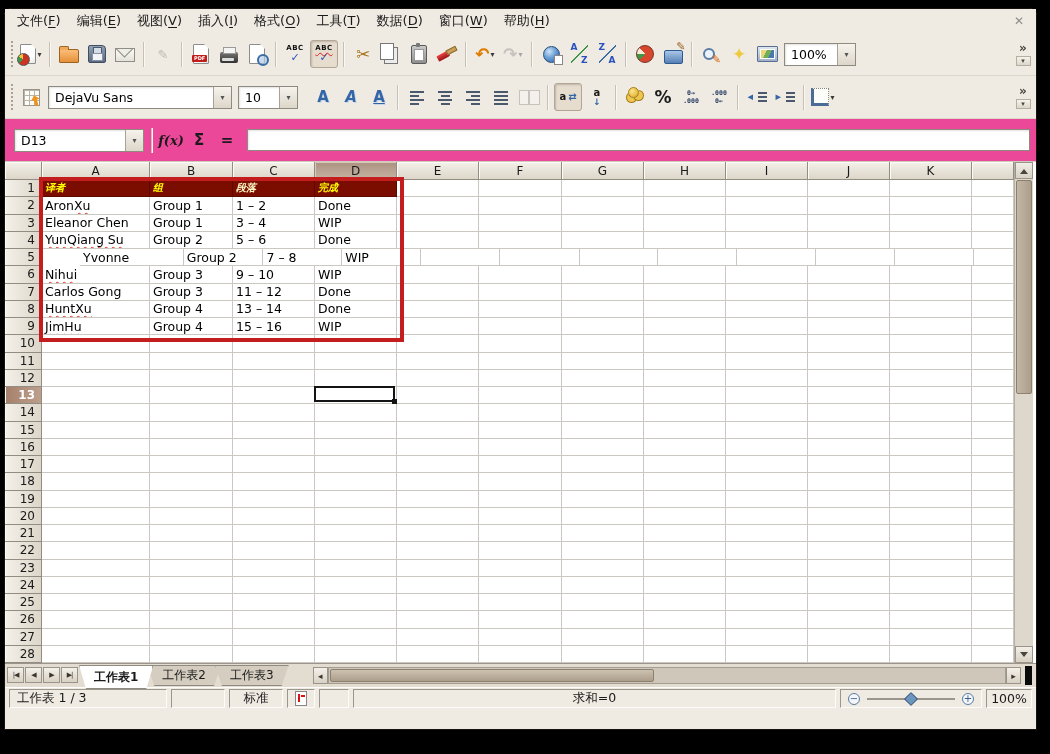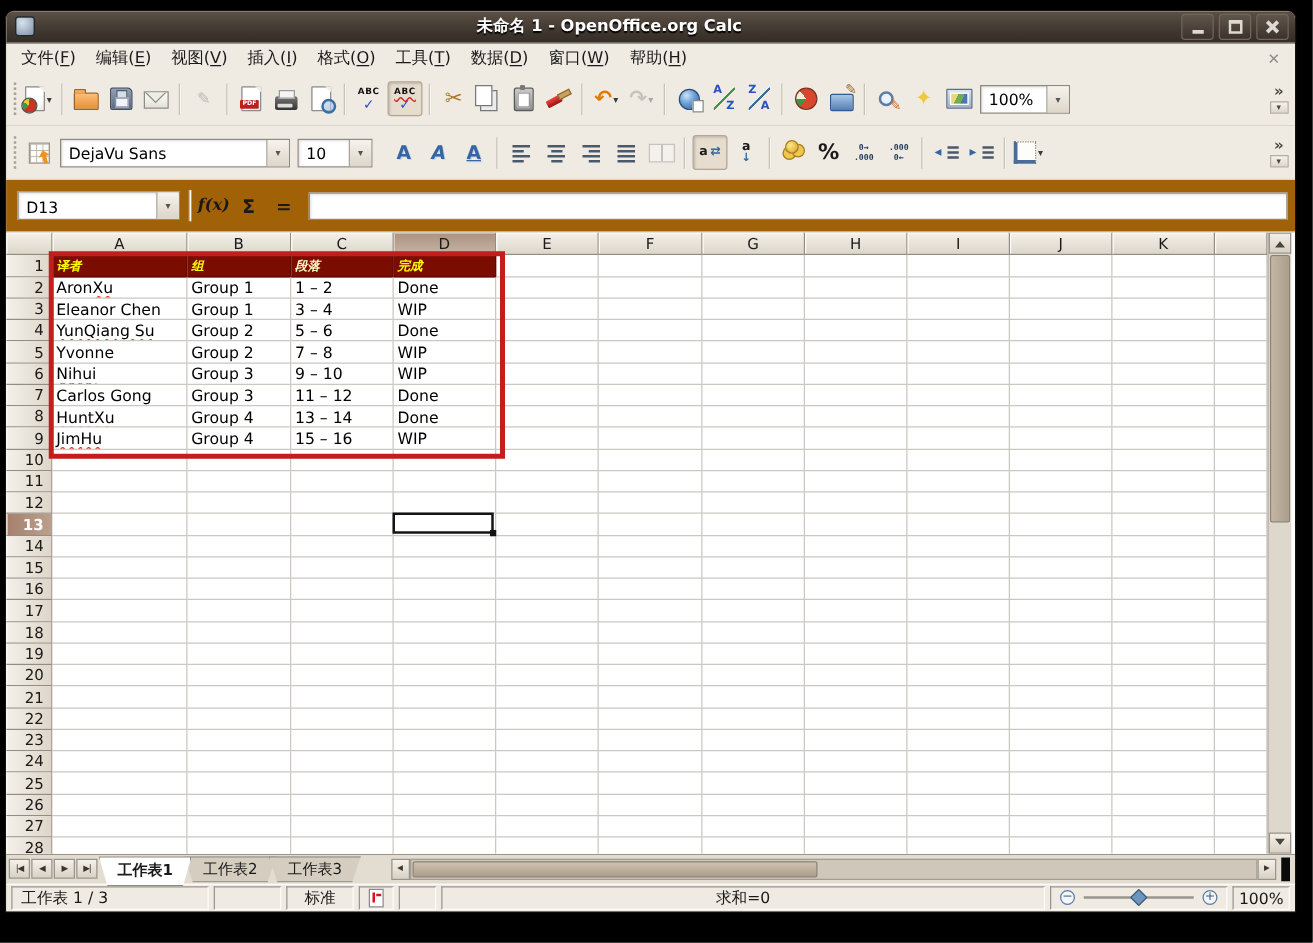--- a/index.html
+++ b/index.html
@@ -115,21 +115,21 @@
     background-size:9px 2px;background-position:100% 2px,100% 6px,100% 10px;}
   .ic-indent::before{position:absolute;left:0;top:-1px;font-size:11px;color:#3465a4;line-height:15px;}
   .ic-indent.dec::before{content:"◂";} .ic-indent.inc::before{content:"▸";}
   .ic-borders{width:14px;height:14px;background:#fdfdfa;border:1px dotted #8a857b;border-left:3px solid #4a6c96;border-bottom:3px solid #4a6c96;}
   
   .combo{display:inline-flex;align-items:stretch;background:#fff;border:1px solid #8f8a80;height:21px;margin:0 3px;box-shadow:inset 1px 1px 2px rgba(0,0,0,.12);}
   .combo-val{padding:1px 6px 0;font-size:12.5px;flex:1;white-space:nowrap;overflow:hidden;display:flex;align-items:center;}
   .combo-btn{width:17px;background:linear-gradient(#f6f3ed,#ddd6c9);border-left:1px solid #a9a195;display:flex;align-items:center;justify-content:center;font-size:8px;color:#555;}
   .combo.font{width:182px;} .combo.size{width:58px;} .combo.zoom{width:70px;}
   
-  .formulabar{height:42px;display:flex;align-items:center;padding:0 6px;background:#a16207;border-bottom:1px solid #cfc9be;}
+  .formulabar{height:42px;display:flex;align-items:center;padding:0 6px;background:#ec4899;border-bottom:1px solid #cfc9be;}
   .namebox{width:128px;}
   .fbi{width:28px;height:22px;display:flex;align-items:center;justify-content:center;color:#1a1a1a;}
   .fbi .g{font-size:15px;font-weight:700;}
   .fbi .g.fx{font-family:"DejaVu Serif",serif;font-style:italic;font-size:13px;font-weight:700;}
   .formula-input{flex:1;height:20px;margin-left:6px;border:1px solid #8f8a80;box-shadow:inset 1px 1px 2px rgba(0,0,0,.12);
     font:12.5px "DejaVu Sans",sans-serif;padding:0 3px;background:#fff;}
   
   .sheet-area{height:501px;position:relative;background:#fff;overflow:hidden;}
   .hdr-row{display:flex;height:18px;}
   .corner{width:37px;height:18px;box-sizing:border-box;background:linear-gradient(#f4f1ea,#ddd6c9);
@@ -181,27 +181,20 @@
   .zoomctl{display:flex;align-items:center;gap:7px;}
   .zbtn{width:12px;height:12px;box-sizing:border-box;border:1px solid #5a7ca5;border-radius:50%;color:#39618c;font-size:10px;line-height:9px;text-align:center;background:#f4f6f9;}
   .zline{width:88px;height:2px;background:#9a958d;position:relative;}
   .zthumb{position:absolute;left:50%;top:-4px;width:8px;height:8px;background:#6d96bf;border:1px solid #3a5a7c;transform:translateX(-50%) rotate(45deg);border-radius:1px;}
 </style>
 </head>
 <body>
 
 <div class="window">
 
-  <div class="titlebar">
-    <span class="appicon"></span>
-    <span class="title">未命名 1 - OpenOffice.org Calc</span>
-    <span class="wbtn wb-min"></span>
-    <span class="wbtn wb-max"></span>
-    <span class="wbtn wb-close"></span>
-  </div>
 
   <div class="menubar">
     <span id="menu-items" style="display:flex">
         <span class="menu-item">文件(<u>F</u>)</span>
         <span class="menu-item">编辑(<u>E</u>)</span>
         <span class="menu-item">视图(<u>V</u>)</span>
         <span class="menu-item">插入(<u>I</u>)</span>
         <span class="menu-item">格式(<u>O</u>)</span>
         <span class="menu-item">工具(<u>T</u>)</span>
         <span class="menu-item">数据(<u>D</u>)</span>
@@ -512,21 +505,21 @@
             <div class="gcell" style="width: 82px;"></div>
             <div class="gcell" style="width: 83px;"></div>
             <div class="gcell" style="width: 82px;"></div>
             <div class="gcell" style="width: 82px;"></div>
             <div class="gcell" style="width: 82px;"></div>
             <div class="gcell" style="width: 82px;"></div>
             <div class="gcell" style="width: 82px;"></div>
             <div class="gcell" style="width: 42px;"></div>
           </div>
           <div class="grow" style="height: 17.25px;">
-            <div class="gcell" style="width: 108px;">Yvonne</div>
+            <div class="gcell" style="width: 108px; margin-left: 38px;">Yvonne</div>
             <div class="gcell" style="width: 83px;">Group 2</div>
             <div class="gcell" style="width: 82px;">7 – 8</div>
             <div class="gcell" style="width: 82px;">WIP</div>
             <div class="gcell" style="width: 82px;"></div>
             <div class="gcell" style="width: 83px;"></div>
             <div class="gcell" style="width: 82px;"></div>
             <div class="gcell" style="width: 82px;"></div>
             <div class="gcell" style="width: 82px;"></div>
             <div class="gcell" style="width: 82px;"></div>
             <div class="gcell" style="width: 82px;"></div>

